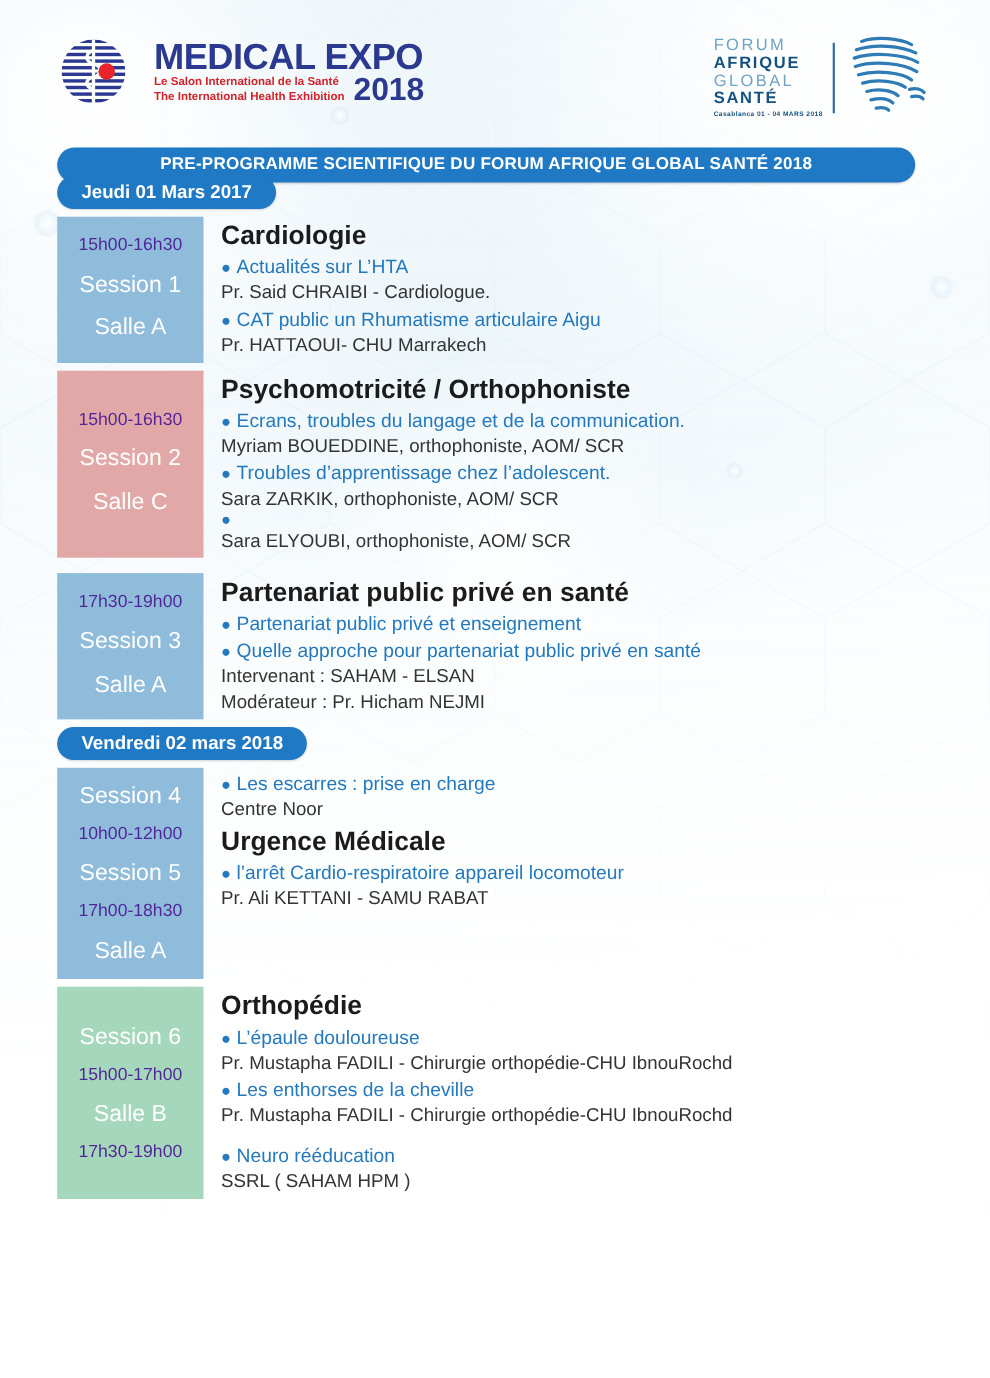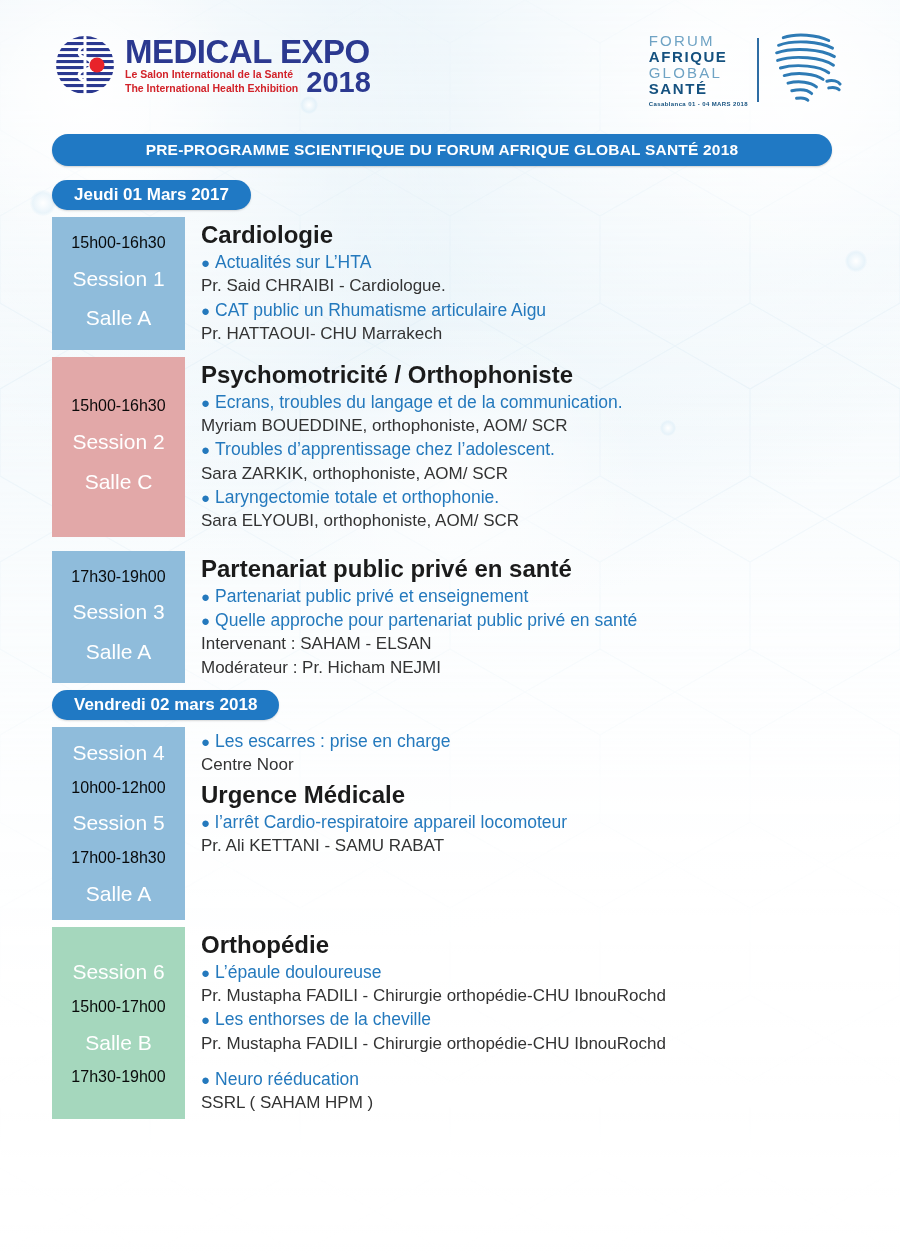--- a/index.html
+++ b/index.html
@@ -43,21 +43,21 @@
   
   .header {
     position:relative;
     height:120px;
     display:flex; align-items:center;
   }
   .logo-left { position:absolute; left:54px; top:34px; display:flex; align-items:center; }
   .logo-mark {
     width:62px; height:62px; position:relative; flex:0 0 auto;
   }
-  .logo-text { margin-left:9px; }
+  .logo-text { margin-left:24px; }
   .logo-title {
     font-family:"Liberation Sans", sans-serif;
     font-weight:bold; font-size:33px; letter-spacing:-.5px;
     color:#2b3990; line-height:1;
   }
   .logo-sub1, .logo-sub2 {
     color:#d2232a; font-size:10.5px; line-height:1.25; font-weight:600;
   }
   .logo-row2 { display:flex; align-items:flex-end; gap:8px; }
 
@@ -92,34 +92,34 @@
   
   .day-bar {
     background:#2079c4; border-radius:15px;
     height:30px; display:inline-flex; align-items:center;
     padding:0 22px;
     box-shadow:0 1px 2px rgba(0,0,0,.15);
   }
   .day-bar span { color:#fff; font-weight:bold; font-size:17px; }
 
   
-  .schedule { position:absolute; left:0; top:180px; width:744px; }
+  .schedule { position:absolute; left:0; top:160px; width:744px; }
   .day-wrap { padding-left:52px; }
 
   .session-row { display:flex; align-items:stretch; padding-left:52px; }
   .side {
     width:133px; flex:0 0 133px;
     display:flex; flex-direction:column; justify-content:center;
     align-items:center; text-align:center;
     padding:6px 2px;
   }
   .side.blue  { background:#8fbcdb; }
   .side.pink  { background:#e2a8a8; }
   .side.green { background:#a5d7bd; }
-  .side .time    { color:#000000; font-size:16px; line-height:1.9; opacity:.95; }
+  .side .time    { color:#4c1d95; font-size:16px; line-height:1.9; opacity:.95; }
   .side .session { color:#ffffff; font-size:21px; line-height:1.9; }
   .side .room    { color:#ffffff; font-size:21px; line-height:1.9; }
 
   .body-col { flex:1; padding:2px 0 4px 16px; min-width:0; }
   .sess-title {
     font-weight:bold; font-size:24px; color:#1b1b1b;
     line-height:1.18; margin:2px 0 1px 0;
   }
   .topic {
     color:#2479bd; font-size:17.5px; line-height:1.38;
@@ -278,21 +278,20 @@
             <span>Ecrans, troubles du langage et de la communication.</span>
           </div>
           <div class="speaker">Myriam BOUEDDINE, orthophoniste, AOM/  SCR</div>
           <div class="topic">
             <span class="bullet">●</span>
             <span>Troubles d’apprentissage chez l’adolescent.</span>
           </div>
           <div class="speaker">Sara ZARKIK, orthophoniste, AOM/  SCR</div>
           <div class="topic">
             <span class="bullet">●</span>
-            <span>Laryngectomie totale et orthophonie.</span>
           </div>
           <div class="speaker">Sara ELYOUBI, orthophoniste, AOM/  SCR</div>
         </div>
       </div>
       <div class="spacer-v"></div>
       <div class="spacer-v"></div>
       <div class="session-row">
         <div class="side blue">
           <div class="time">17h30-19h00</div>
           <div class="session">Session 3</div>

